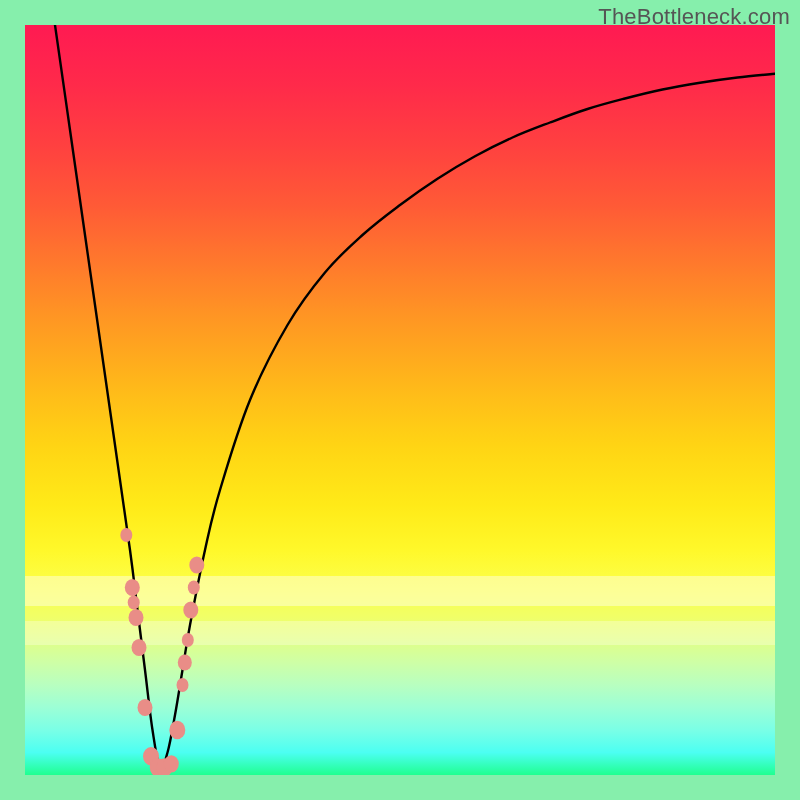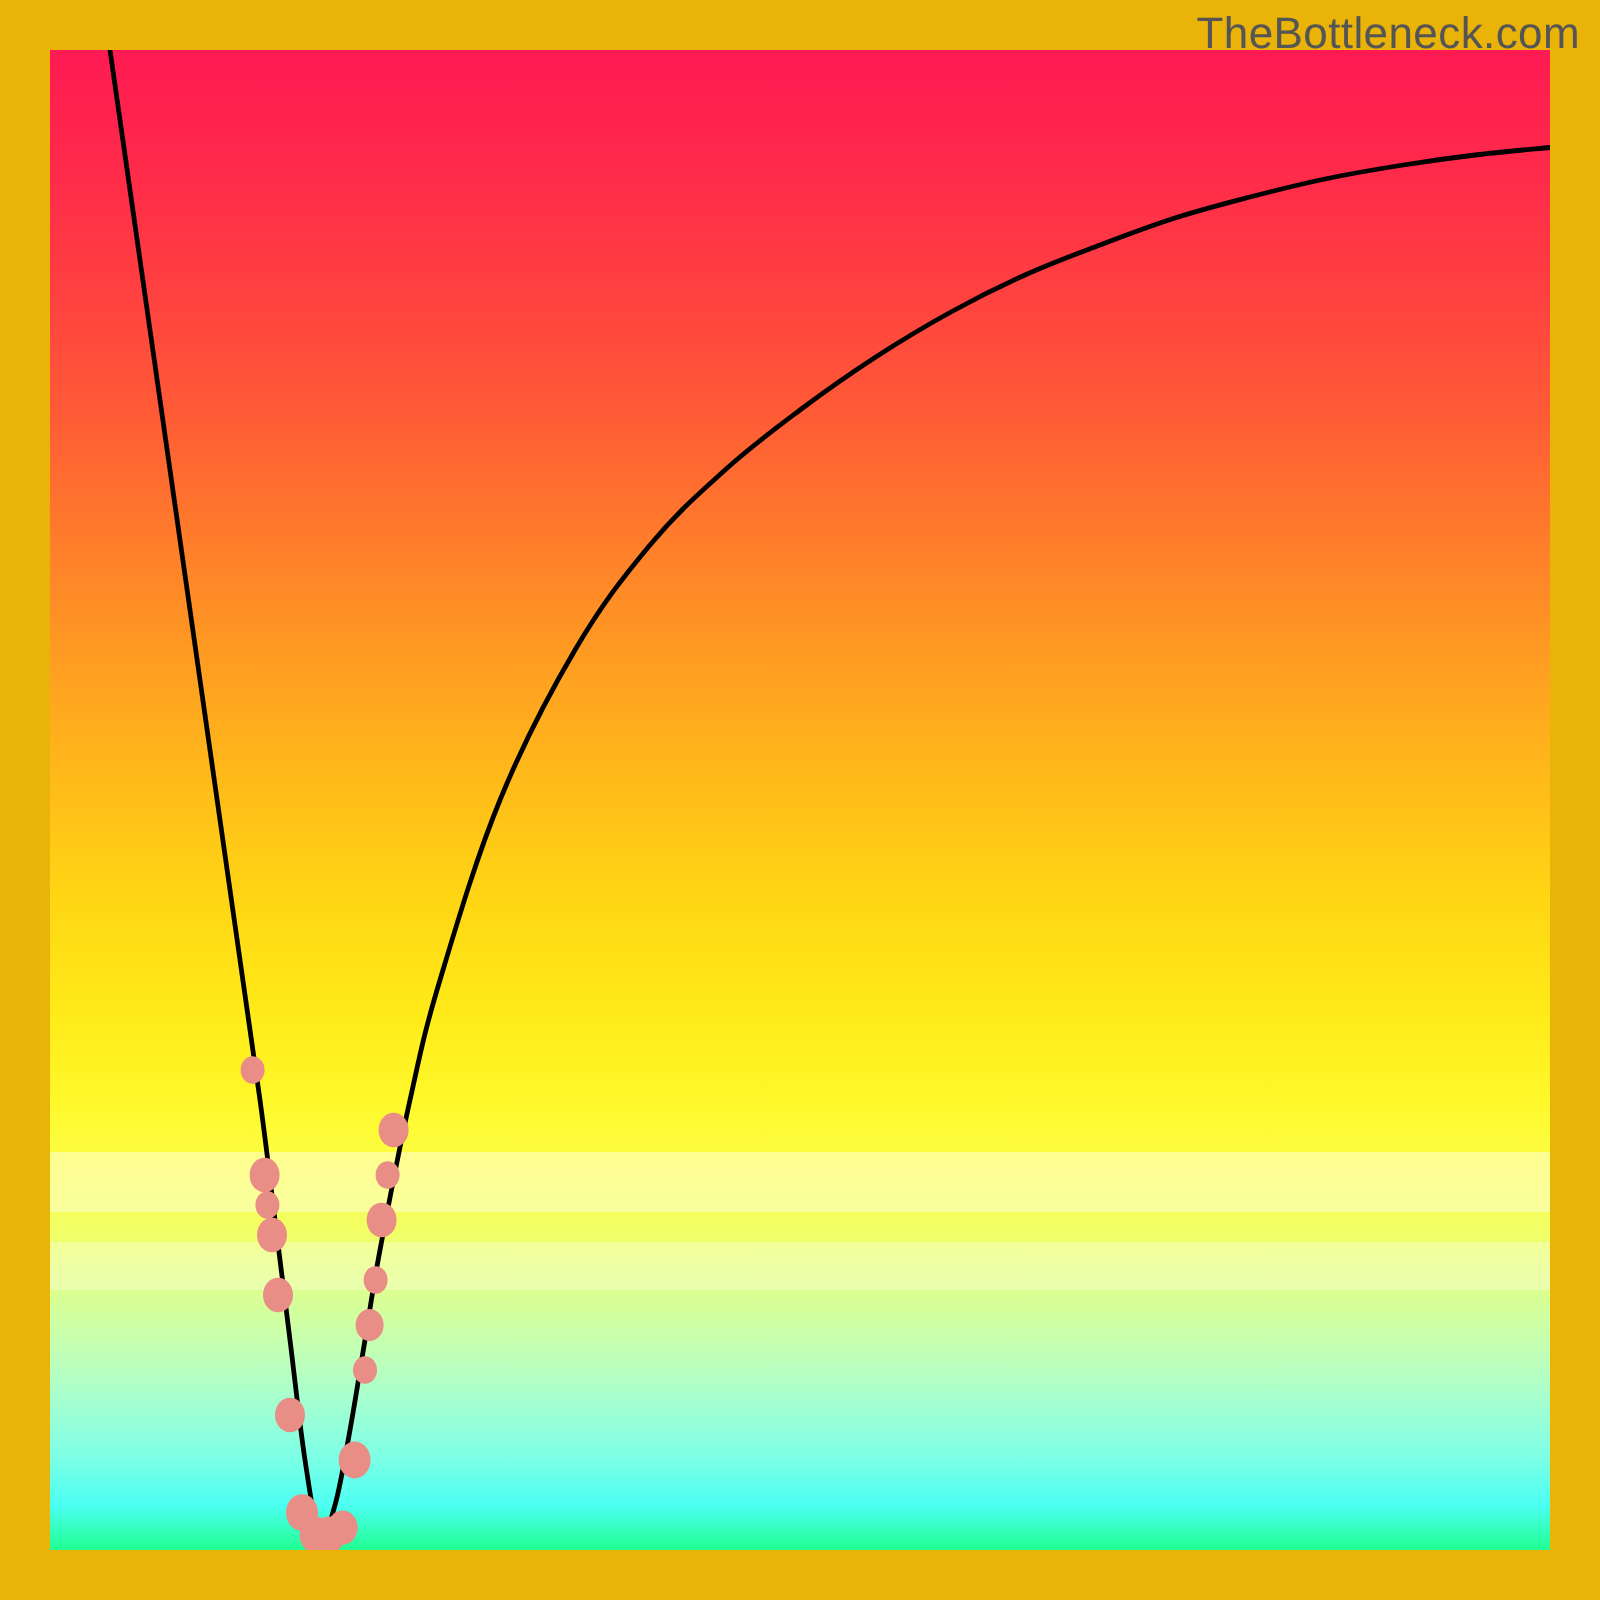--- a/index.html
+++ b/index.html
@@ -9,21 +9,21 @@
     height: 800px;
     overflow: hidden;
     background: #000;
     font-family: Arial, Helvetica, sans-serif;
   }
   .frame {
     position: absolute;
     left: 0; top: 0;
     width: 800px;
     height: 800px;
-    background: #eab308;
+    background: #86efac;
   }
   .plot-area {
     position: absolute;
     left: 25px;
     top: 25px;
     width: 750px;
     height: 750px;
     overflow: hidden;
   }
   .gradient-bg {

